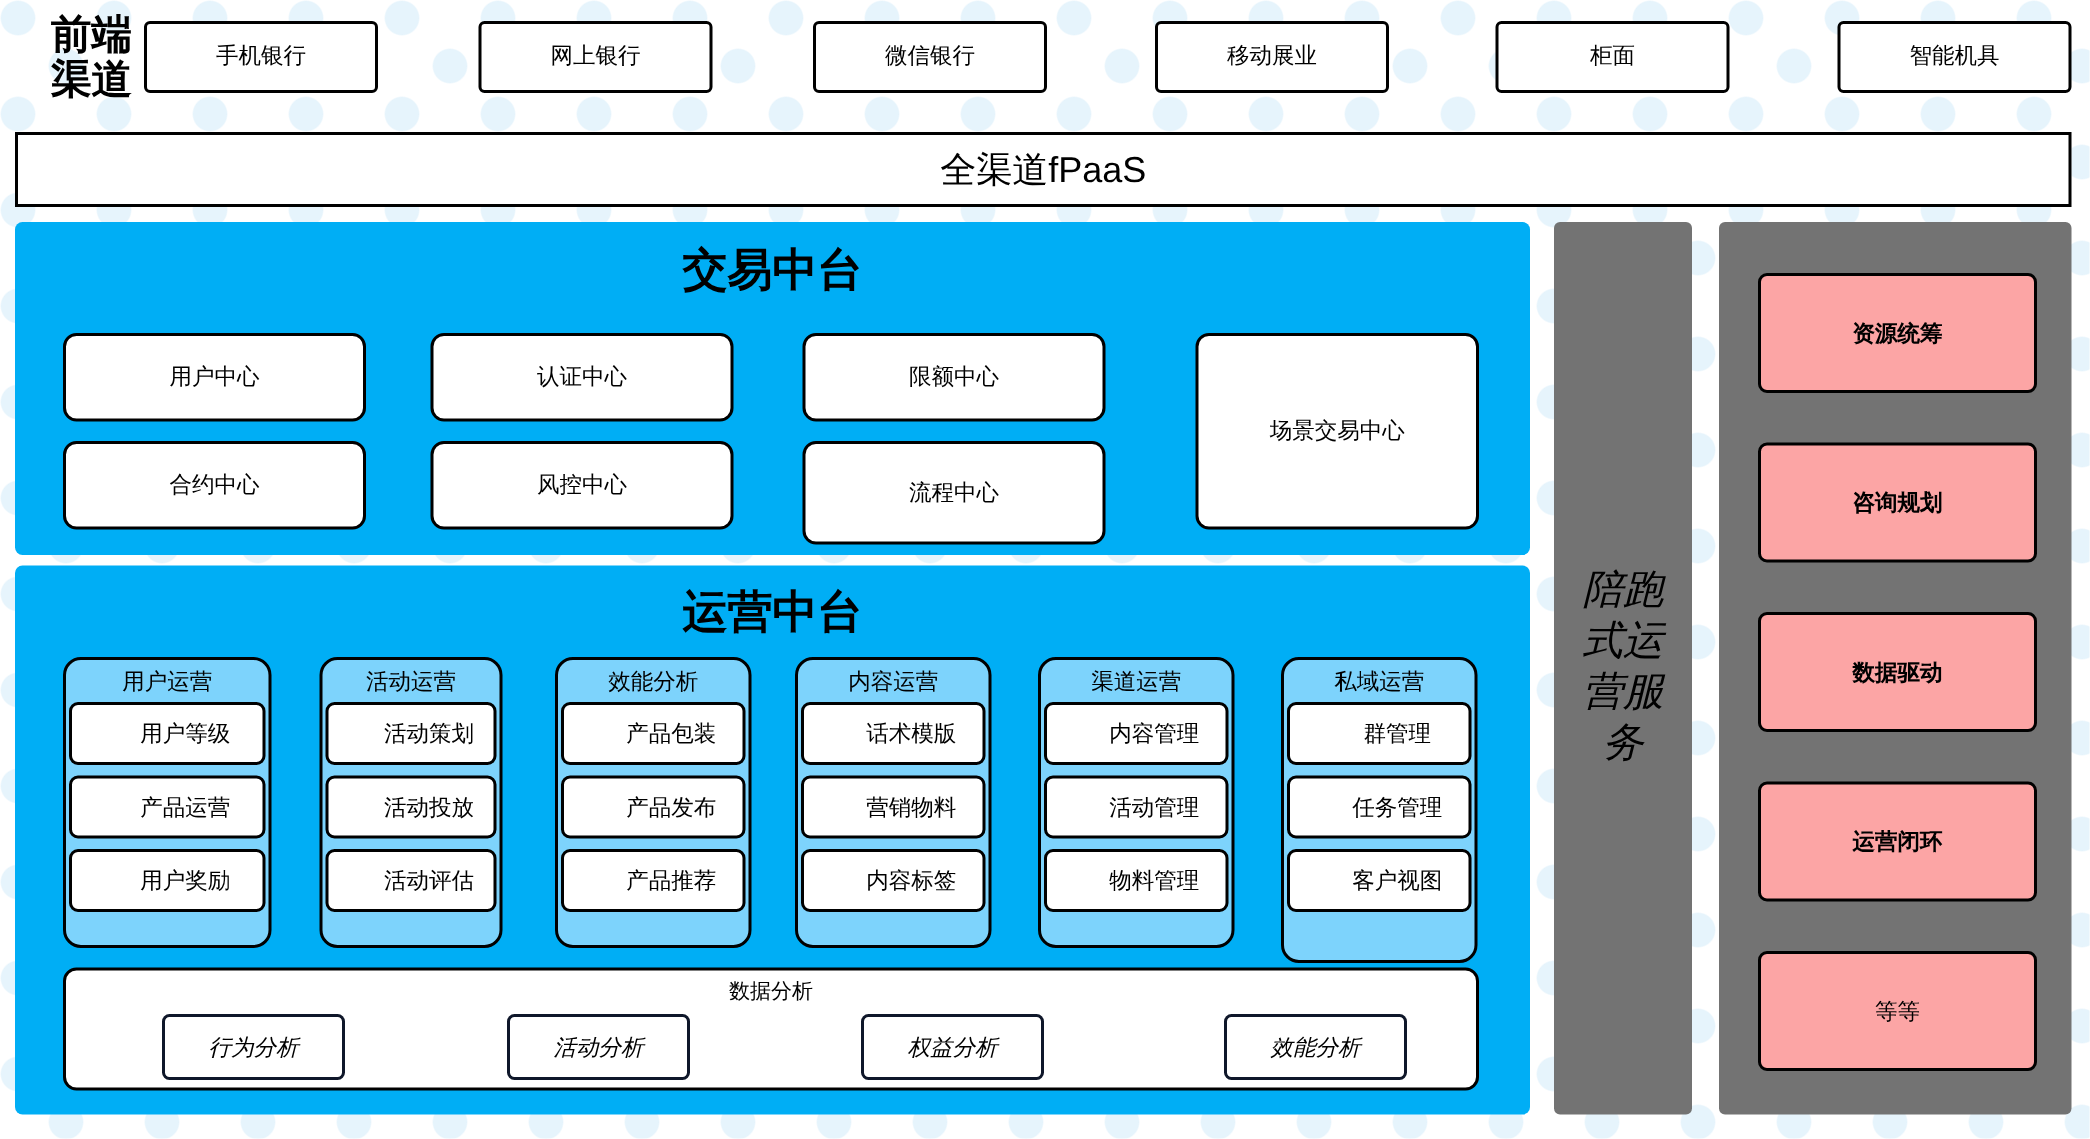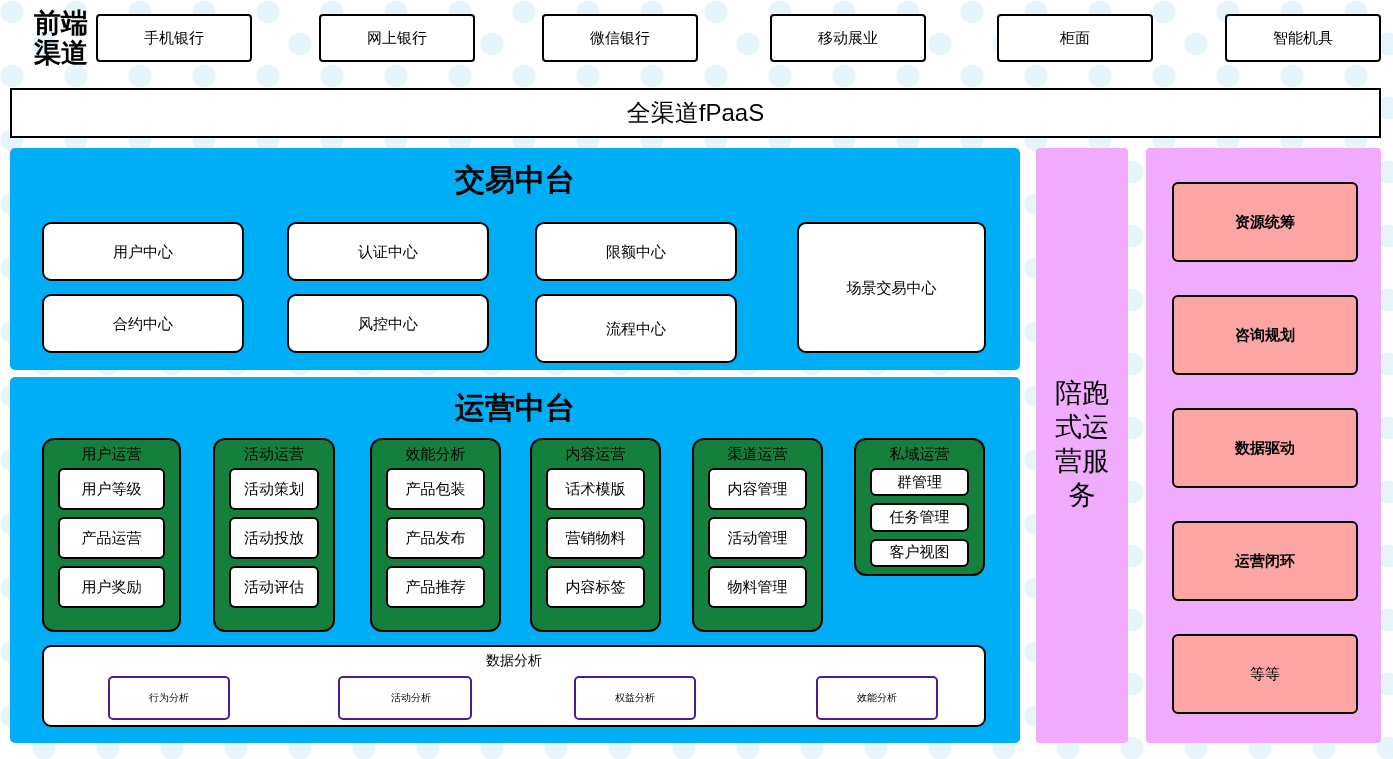--- a/index.html
+++ b/index.html
@@ -53,46 +53,46 @@
     background:#00aef5;border-radius:5px;
   }
   .plat-title{
     position:absolute;left:0;width:100%;text-align:center;
     font-family:"Liberation Serif","DejaVu Serif",serif;
     font-weight:bold;font-size:30px;color:#000;
   }
 
   
   .opcol{
-    background:#15803d;border:2px solid #000;border-radius:12px;
+    background:#7dd3fc;border:2px solid #000;border-radius:12px;
     display:flex;flex-direction:column;align-items:center;
   }
   .opcol-title{font-size:15px;margin-top:5px;margin-bottom:4px;}
   .opcol-item{
     background:#fff;border:2px solid #000;border-radius:6px;
     display:flex;align-items:center;justify-content:center;
-    font-size:15px;margin-bottom:7px;
+    font-size:15px;margin-bottom:7px;padding-left:24px;
   }
 
   
   .da-box{
     background:#fff;border:2px solid #000;border-radius:9px;
     position:relative;
   }
   .da-title{
     position:absolute;left:0;top:5px;width:100%;text-align:center;font-size:14px;
   }
   .da-item{
     position:absolute;top:29px;height:40px;
-    background:#fff;border:2px solid #4c1d95;border-radius:5px;
-    display:flex;align-items:center;justify-content:center;font-size:10px;
-  }
-
-  
-  .lblue{background:#f0abfc;border-radius:4px;}
+    background:#fff;border:2px solid #0f172a;border-radius:5px;
+    display:flex;align-items:center;justify-content:center;font-size:15px;font-style:italic;
+  }
+
+  
+  .lblue{background:#737373;border-radius:4px;font-style:italic;}
   .vert-label{
     position:absolute;left:0;width:100%;
     text-align:center;font-size:27px;line-height:34px;
     font-family:"Liberation Sans","DejaVu Sans",sans-serif;
     white-space:pre-line;
   }
   .svc-box{
     background:#fca5a5;border:2px solid #000;border-radius:6px;
     display:flex;align-items:center;justify-content:center;
     font-size:15px;font-weight:bold;
@@ -161,31 +161,31 @@
     <div class="opcol-item" style="width:95px;height:38px;">内容标签</div>
   </div>
 
   <div class="abs opcol" style="left:692px;top:438px;width:131px;height:194px;">
     <div class="opcol-title">渠道运营</div>
     <div class="opcol-item" style="width:95px;height:38px;">内容管理</div>
     <div class="opcol-item" style="width:95px;height:38px;">活动管理</div>
     <div class="opcol-item" style="width:95px;height:38px;">物料管理</div>
   </div>
 
-  <div class="abs opcol" style="left:854px;top:438px;width:131px;height:138px;">
+  <div class="abs opcol" style="left:854px;top:438px;width:131px;height:204px;">
     <div class="opcol-title">私域运营</div>
     <div class="opcol-item" style="width:95px;height:38px;">群管理</div>
     <div class="opcol-item" style="width:95px;height:38px;">任务管理</div>
     <div class="opcol-item" style="width:95px;height:38px;">客户视图</div>
   </div>
 
   <div class="abs da-box" style="left:42px;top:645px;width:944px;height:82px;">
     <div class="da-title">数据分析</div>
     <div class="da-item" style="left:64px;width:118px;">行为分析</div>
-    <div class="da-item" style="left:294px;width:118px;padding-left:12px;">活动分析</div>
+    <div class="da-item" style="left:294px;width:118px;">活动分析</div>
     <div class="da-item" style="left:530px;width:118px;">权益分析</div>
     <div class="da-item" style="left:772px;width:118px;">效能分析</div>
   </div>
 
   <div class="abs lblue" style="left:1036px;top:148px;width:92px;height:595px;">
     <div class="vert-label" style="top:228px;">陪跑
 式运
 营服
 务</div>
   </div>

